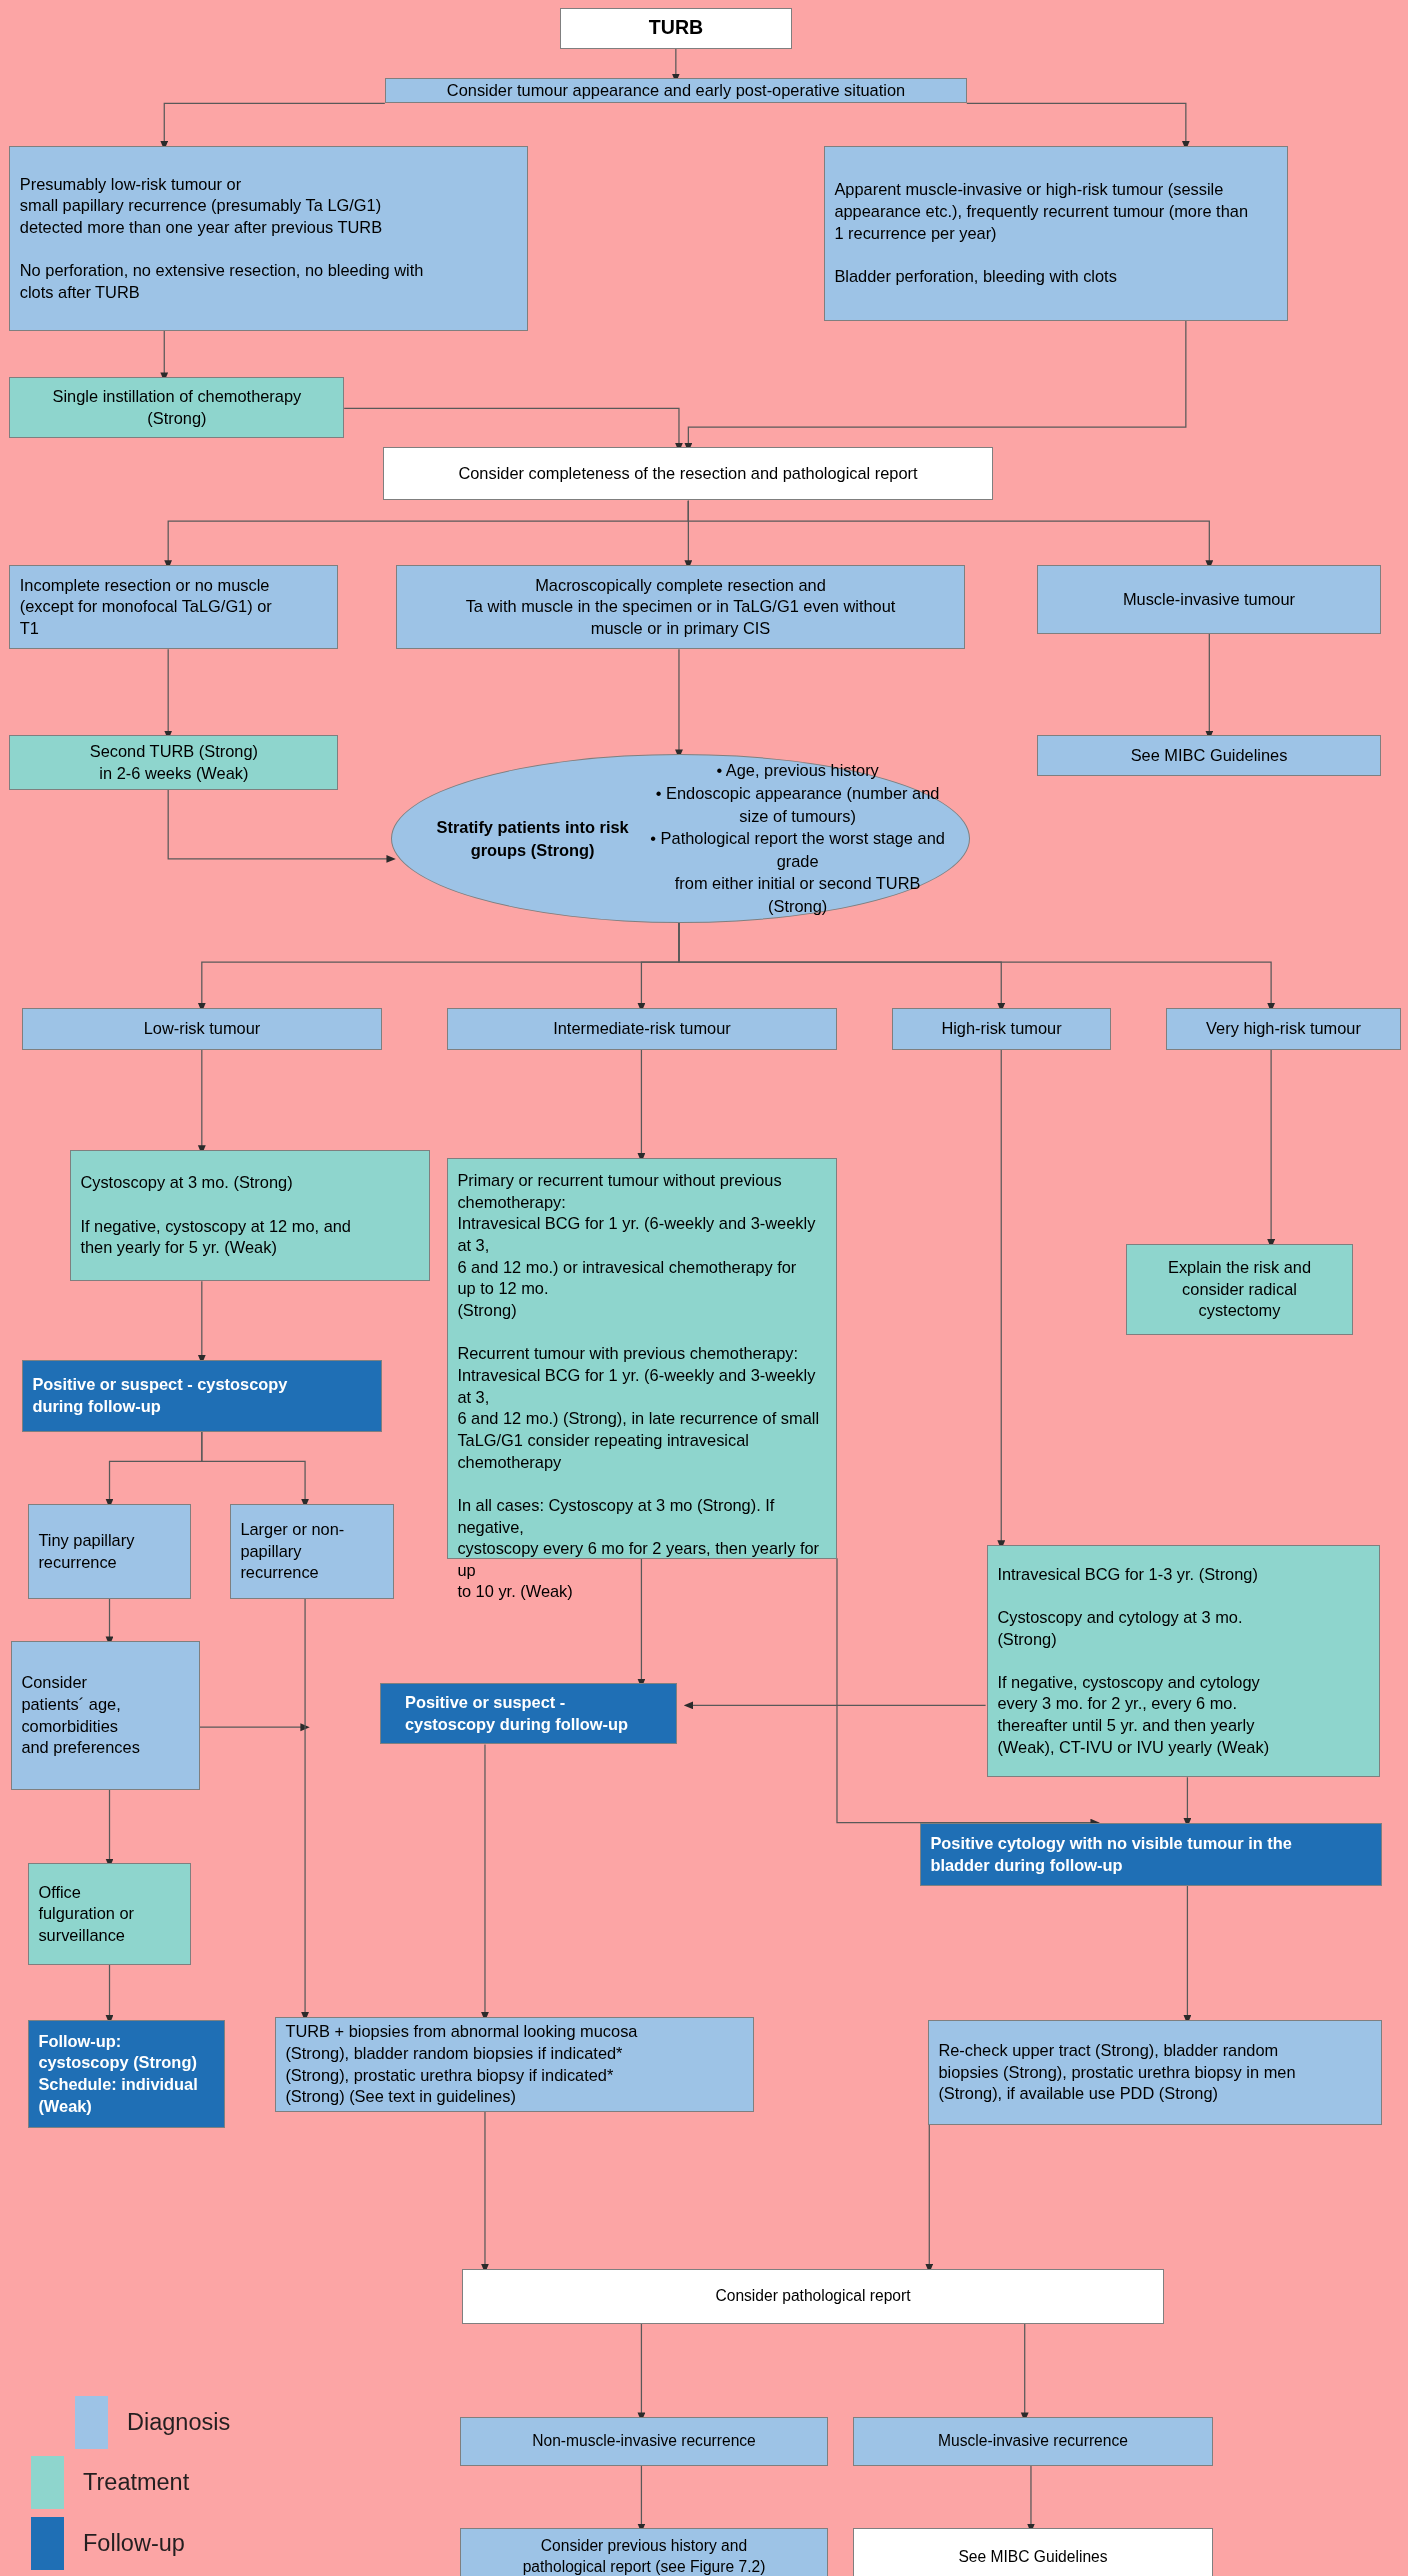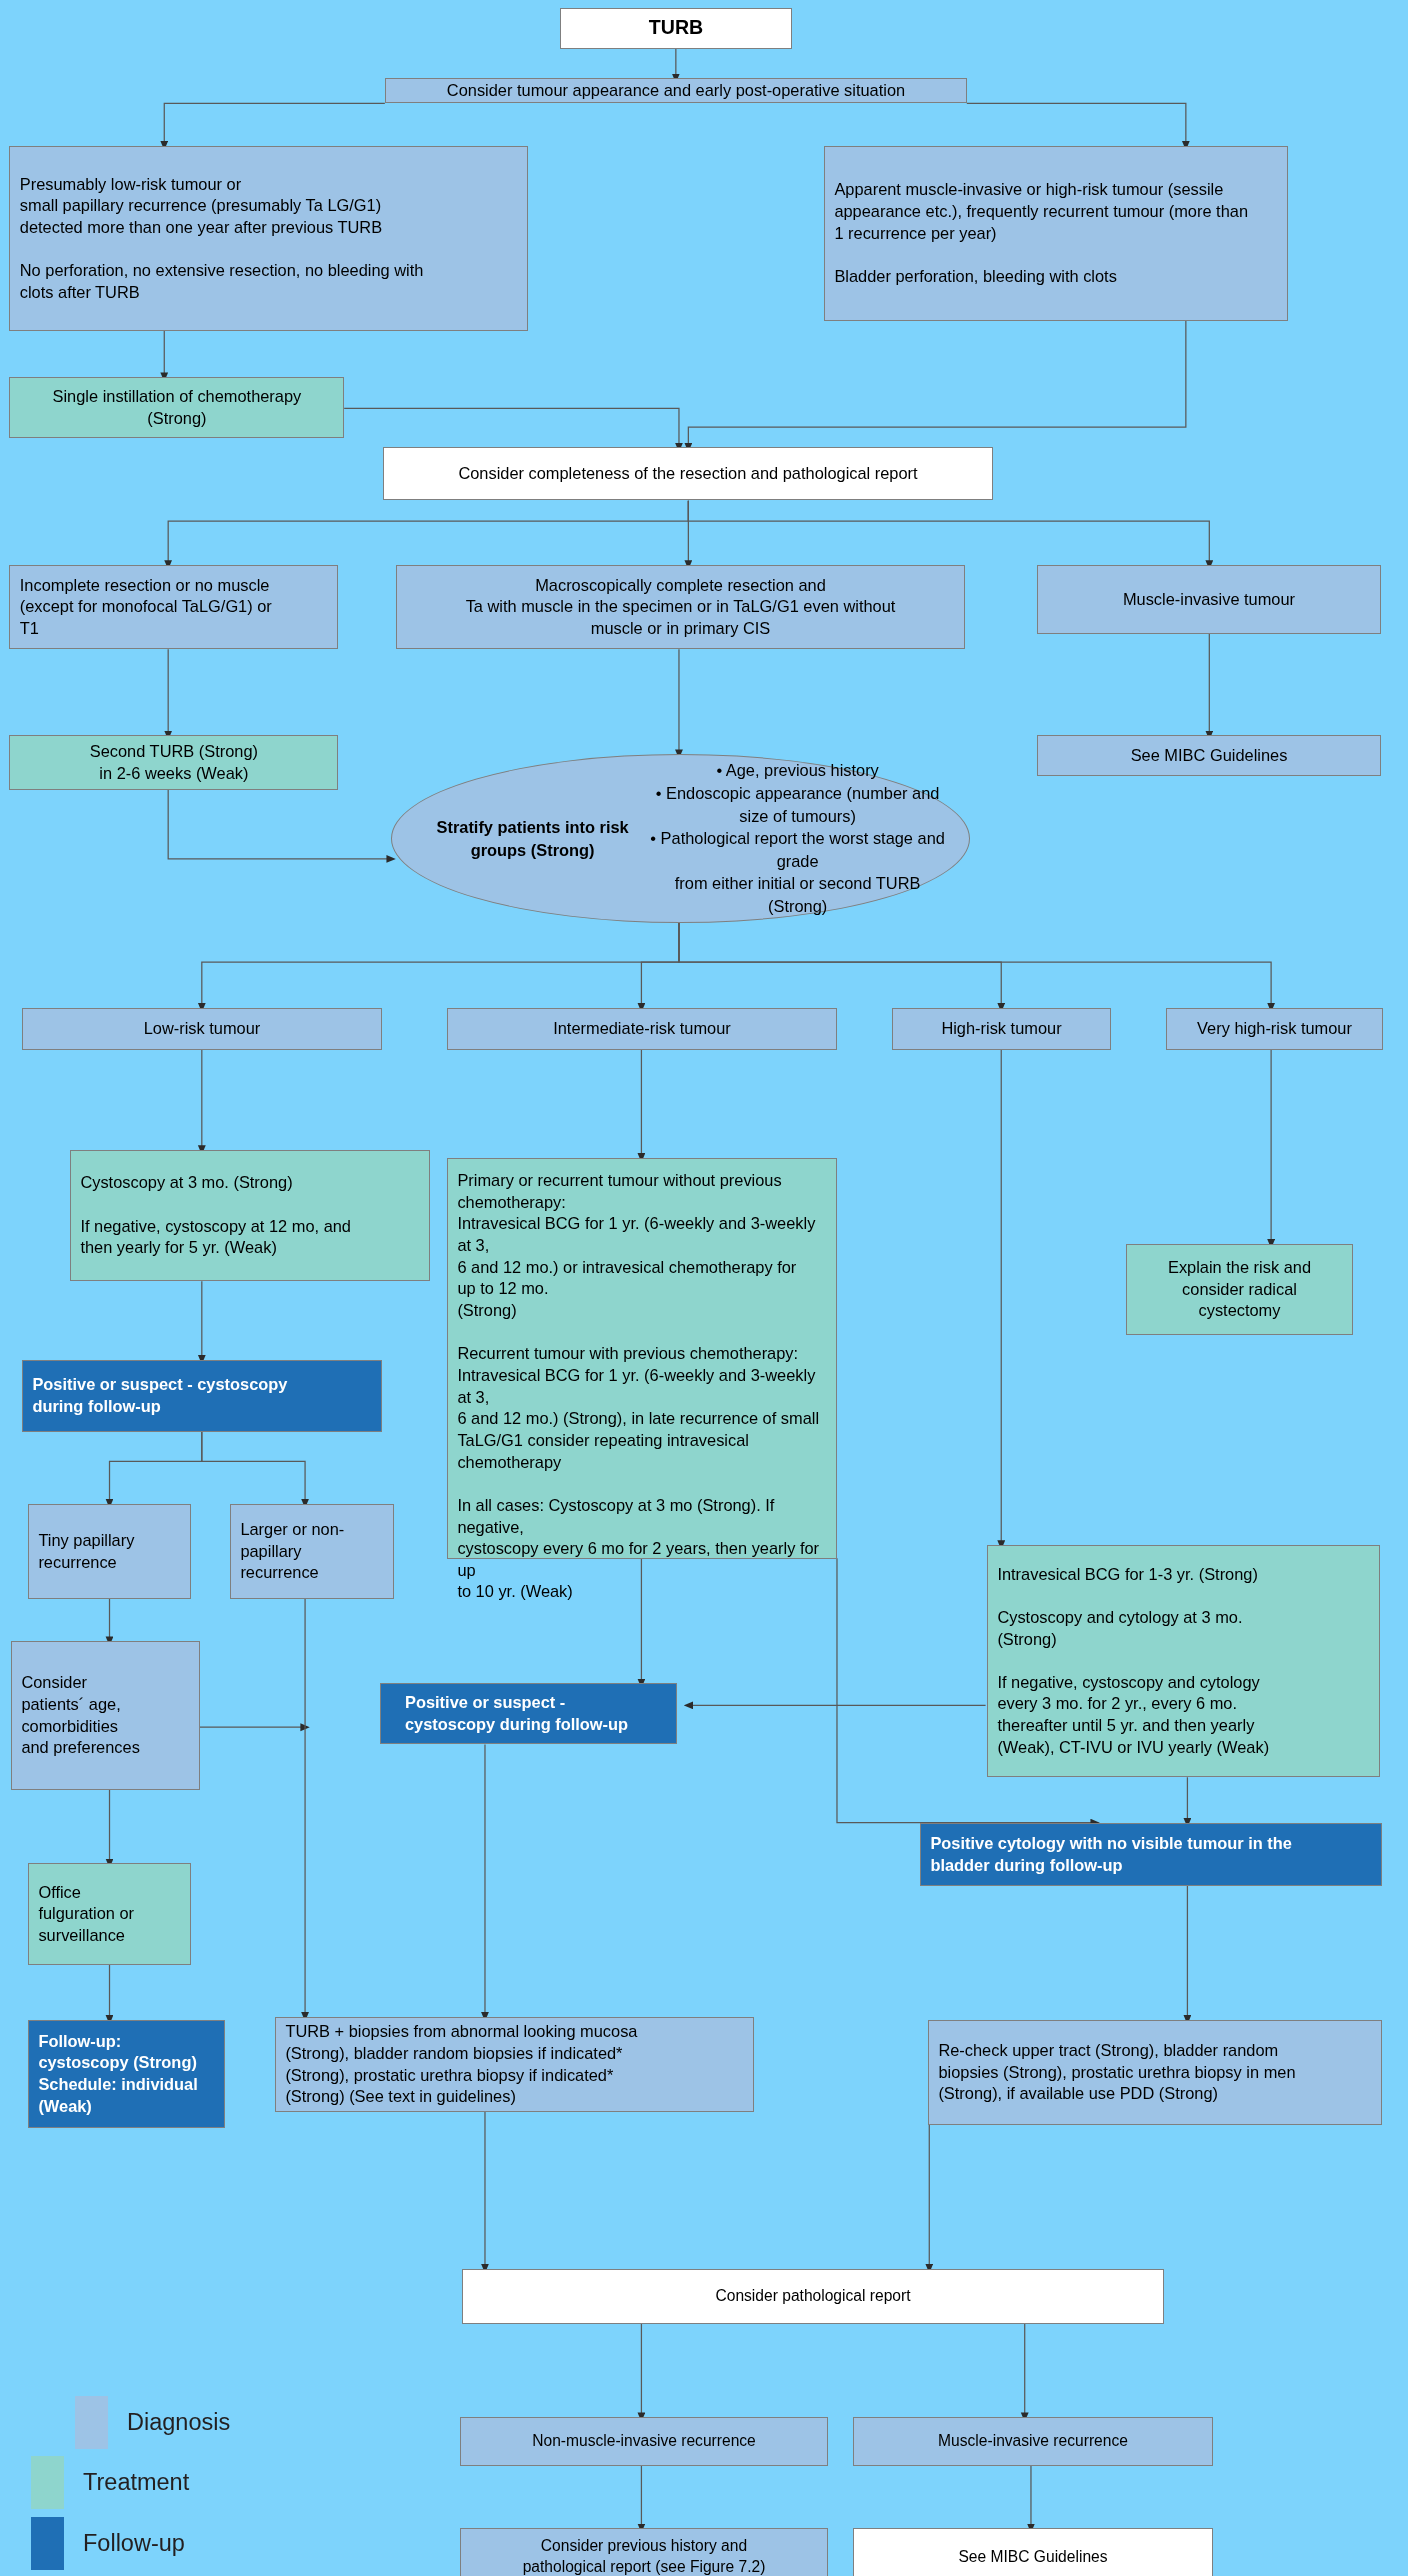--- a/index.html
+++ b/index.html
@@ -1,17 +1,17 @@
 <!DOCTYPE html>
 <html style="font-size:12.5px"><head>
 <meta charset="utf-8">
 <style>
   html,body{margin:0;padding:0;background:#ffffff;}
   body{font-family:"Liberation Sans", sans-serif;}
-  #canvas{position:relative;width:1408px;height:2576px;background:#7dd3fc;overflow:hidden;}
+  #canvas{position:relative;width:1408px;height:2576px;background:#fca5a5;overflow:hidden;}
   .node{position:absolute;box-sizing:border-box;border:0.8px solid #7f7f7f;
         display:flex;align-items:center;justify-content:center;text-align:center;
         font-size:16.4px;line-height:1.32;color:#000000;padding:6.3px 9.4px;white-space:pre-line;}
   .diagnosis{background:#9dc3e6;}
   .treatment{background:#8ed5cd;}
   .followup{background:#1f6fb5;color:#ffffff;font-weight:bold;}
   .plain{background:#ffffff;}
   .bold{font-weight:bold;}
   .left{justify-content:flex-start;text-align:left;}
   .ellipse{position:absolute;box-sizing:border-box;border:0.8px solid #7f7f7f;border-radius:50%;
@@ -155,21 +155,21 @@
 • Pathological report the worst stage and grade
 from either initial or second TURB (Strong)</div>
   </div>
 
   <div class="node diagnosis" style="left:22px;top:1008px;width:360px;height:42px;">Low-risk tumour</div>
 
   <div class="node diagnosis" style="left:447px;top:1008px;width:390px;height:42px;">Intermediate-risk tumour</div>
 
   <div class="node diagnosis" style="left:892px;top:1008px;width:219px;height:42px;">High-risk tumour</div>
 
-  <div class="node diagnosis" style="left:1166px;top:1008px;width:217px;height:42px;">Very high-risk tumour</div>
+  <div class="node diagnosis" style="left:1166px;top:1008px;width:235px;height:42px;">Very high-risk tumour</div>
 
   <div class="node treatment left" style="left:22px;top:1150px;width:360px;height:131px;margin-left:48px;">Cystoscopy at 3 mo. (Strong)
 
 If negative, cystoscopy at 12 mo, and
 then yearly for 5 yr. (Weak)</div>
 
   <div class="node treatment left" style="left:447px;top:1158px;width:390px;height:401px;align-items:flex-start;padding-top:11px;">Primary or recurrent tumour without previous
 chemotherapy:
 Intravesical BCG for 1 yr. (6-weekly and 3-weekly at 3,
 6 and 12 mo.) or intravesical chemotherapy for

